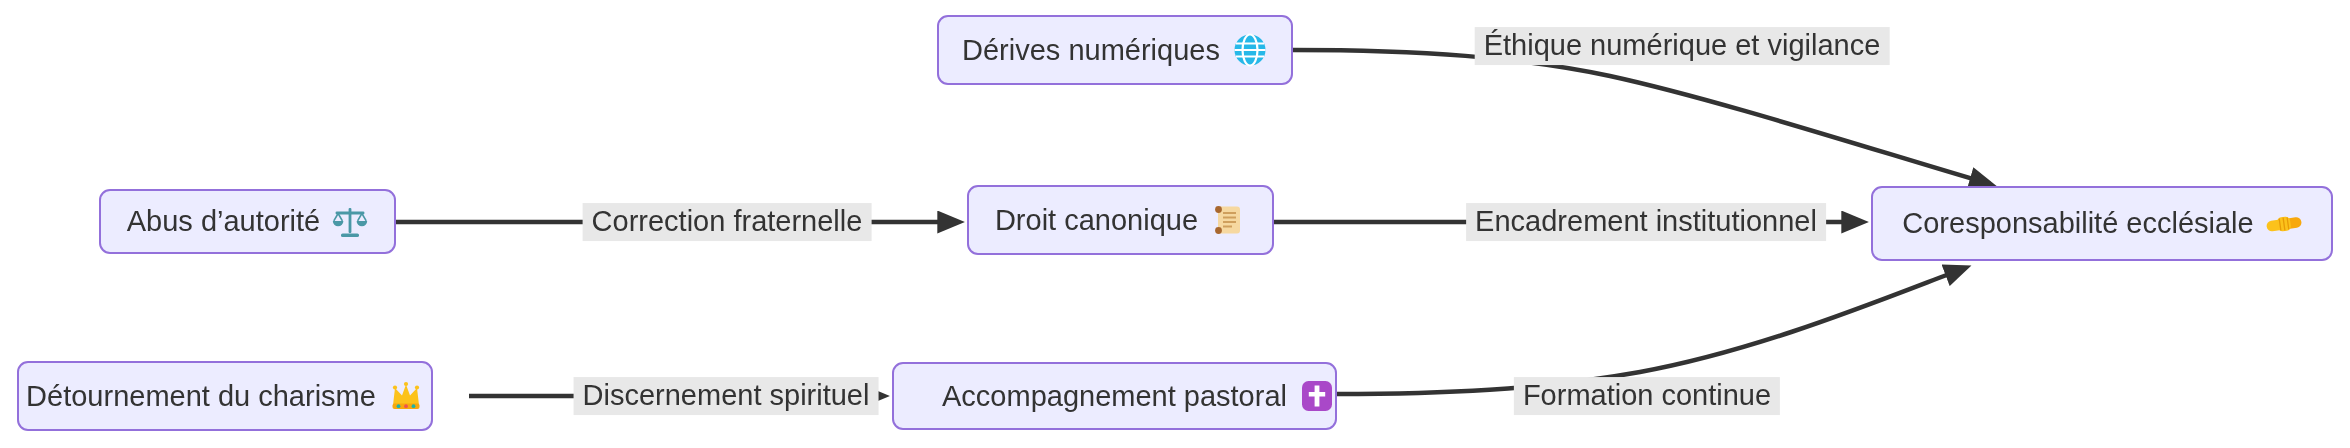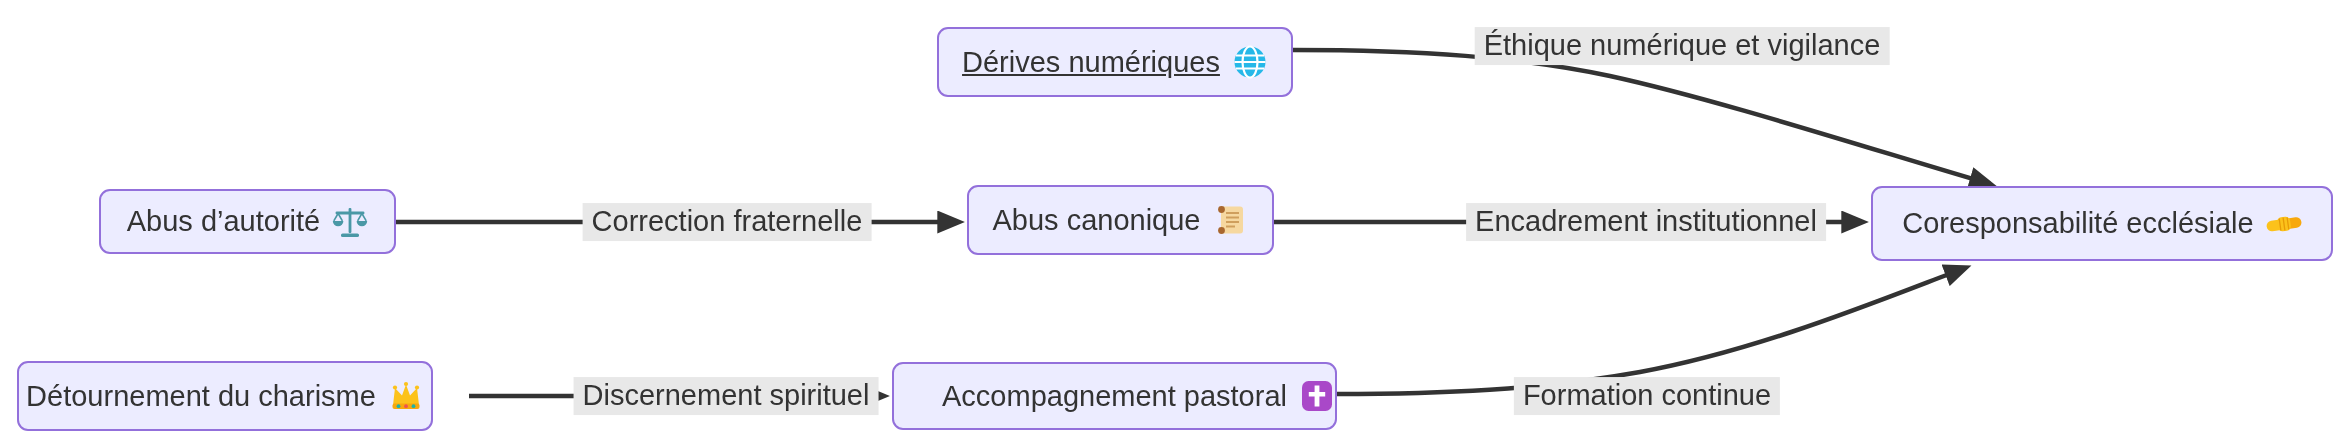--- a/index.html
+++ b/index.html
@@ -8,21 +8,21 @@
     background:#ffffff; color:#333333;
     font-family:"Liberation Sans", sans-serif;
   }
   svg.edges { position:absolute; left:0; top:0; width:2350px; height:448px; }
   .node {
     position:absolute; box-sizing:border-box;
     display:flex; align-items:center; justify-content:center; gap:12px;
     background:#ECECFF; border:2.5px solid #9370DB; border-radius:11px;
     font-size:29px; white-space:nowrap; line-height:1;
   }
-  .n-derives       { left:937px;  top:27px;  width:356px; height:70px;text-decoration:underline; }
+  .n-derives       { left:937px;  top:15px;  width:356px; height:70px; }
   .n-abus          { left:99px;   top:189px; width:297px; height:65px; }
   .n-droit         { left:967px;  top:185px; width:307px; height:70px; }
   .n-coresp        { left:1871px; top:186px; width:462px; height:75px; }
   .n-detournement  { left:17px;   top:361px; width:416px; height:70px; }
   .n-accompagnement{ left:892px;  top:362px; width:445px; height:68px;padding-left:48px; }
   .elabel {
     position:absolute; transform:translate(-50%,-50%);
     background:#e8e8e8; padding:3px 9px;
     font-size:29px; white-space:nowrap; line-height:1.1;margin-left:40px;
   }
@@ -75,21 +75,21 @@
         <path d="M24.6 17 a5.3 5.3 0 0 0 10.6 0 z"></path>
       </g>
       <g stroke="#4a98a6" stroke-width="1.6" fill="none">
         <path d="M6.1 9.5 L1.8 16.8 M6.1 9.5 L10.4 16.8"></path>
         <path d="M29.9 9.5 L25.6 16.8 M29.9 9.5 L34.2 16.8"></path>
       </g>
     </svg>
   </div>
 
   <div class="node n-droit">
-    <span>Abus canonique</span>
+    <span>Droit canonique</span>
     <svg class="icon" viewBox="0 0 36 36">
       <rect x="8" y="4.5" width="22" height="27" rx="3" fill="#f6d8a0"></rect>
       <path d="M13 11 H26 M13 15.5 H26 M13 20 H26 M13 24.5 H22" stroke="#cf9f5d" stroke-width="2" fill="none"></path>
       <circle cx="8.5" cy="7.5" r="3.4" fill="#a8672f"></circle>
       <circle cx="8.5" cy="28.5" r="3.4" fill="#a8672f"></circle>
     </svg>
   </div>
 
   <div class="node n-coresp">
     <span>Coresponsabilité ecclésiale</span>

